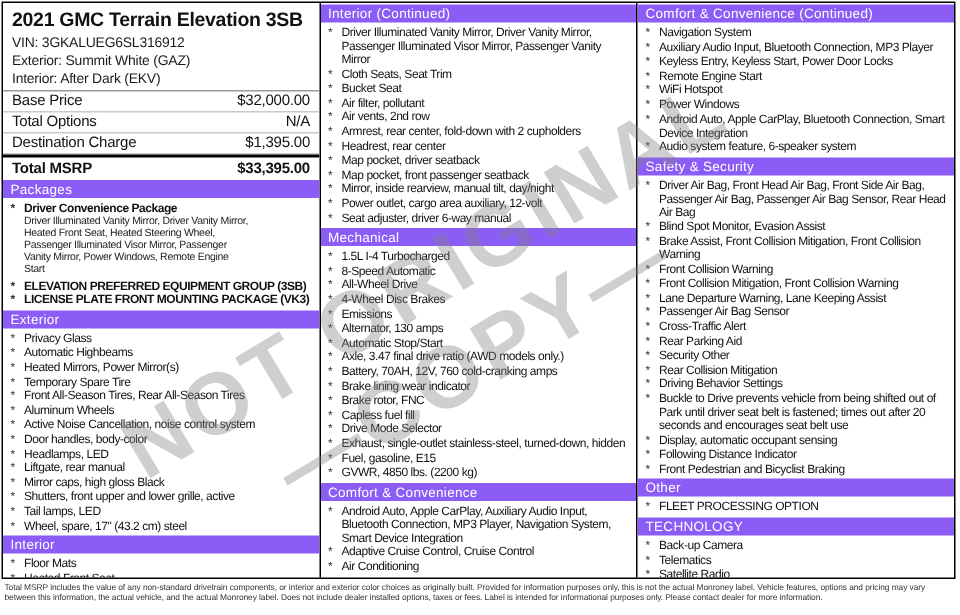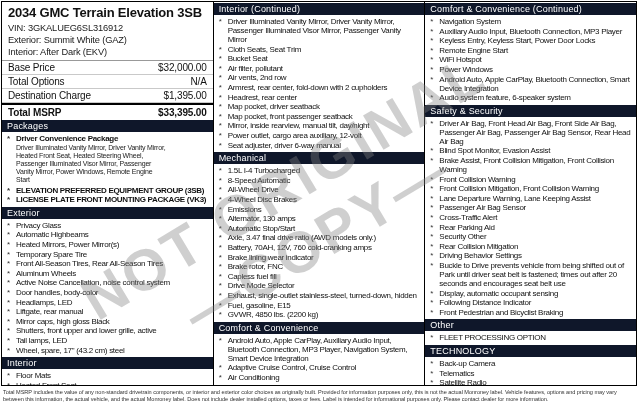--- a/index.html
+++ b/index.html
@@ -17,21 +17,21 @@
   
   .veh-header{padding:3px 6px 2px 6px;border-bottom:1px solid #999;}
   .veh-title{font-size:13px;line-height:15px;font-weight:bold;letter-spacing:-0.2px;margin-bottom:2px;}
   .veh-info{font-size:9.3px;line-height:12px;color:#1a1a1a;letter-spacing:-0.15px;}
   
   .price-row{display:flex;justify-content:space-between;align-items:center;
     padding:1px 6px;font-size:10px;line-height:11px;border-bottom:1px solid #c9c9c9;letter-spacing:-0.15px;}
   .price-row.total{border-top:2px solid #000;border-bottom:none;font-weight:bold;padding:1.5px 6px;}
   .price-val{text-align:right;}
   
-  .sec-header{background:#0f172a;color:#fff;font-size:9px;line-height:12px;height:12px;
+  .sec-header{background:#8b5cf6;color:#fff;font-size:9px;line-height:12px;height:12px;
     padding:0 5px;margin-top:1px;letter-spacing:0.2px;overflow:hidden;}
   
   .list{padding:1.5px 0 1.5px 0;}
   .item{display:flex;align-items:flex-start;padding:0 3px 0 5px;margin-top:0.6px;
     font-size:8px;line-height:9px;letter-spacing:-0.3px;color:#111;}
   .item.bold{font-weight:bold;}
   .bullet{flex:0 0 9px;text-align:left;font-size:8px;line-height:9px;color:#333;}
   .itext{flex:1 1 auto;min-width:0;}
   .desc{font-size:7px;line-height:8px;letter-spacing:-0.2px;color:#222;
     padding:0.5px 46px 1.5px 14px;}
@@ -47,21 +47,21 @@
     position:absolute;left:3px;right:3px;top:389px;z-index:2;
     font-size:5.6px;line-height:6.6px;color:#333;letter-spacing:-0.05px;
   }
 </style>
 </head>
 <body>
 
 <div class="label">
   <div class="col">
     <div class="veh-header">
-      <div class="veh-title">2034 GMC Terrain Elevation 3SB</div>
+      <div class="veh-title">2021 GMC Terrain Elevation 3SB</div>
       <div class="veh-info">VIN: 3GKALUEG6SL316912</div>
       <div class="veh-info">Exterior: Summit White (GAZ)</div>
       <div class="veh-info">Interior: After Dark (EKV)</div>
     </div>
     <div id="pricing-rows">
         <div class="price-row">
           <span>Base Price</span>
           <span class="price-val">$32,000.00</span>
         </div>
         <div class="price-row">

